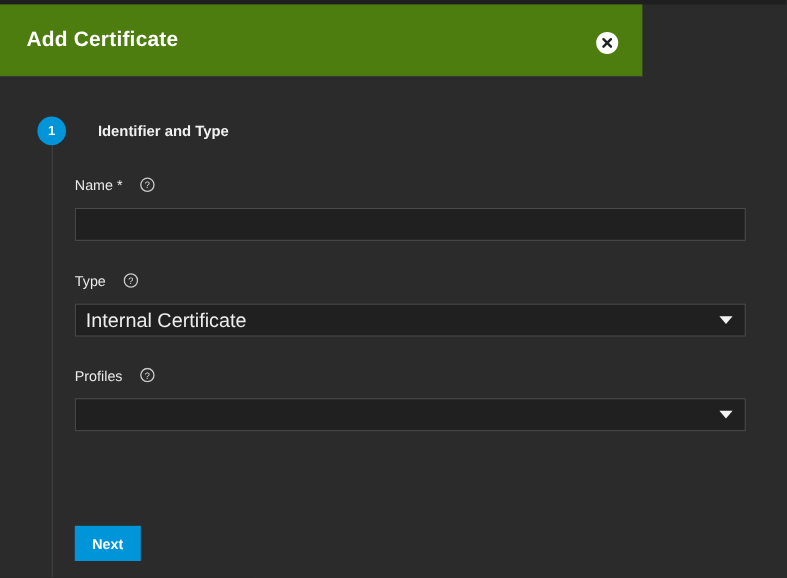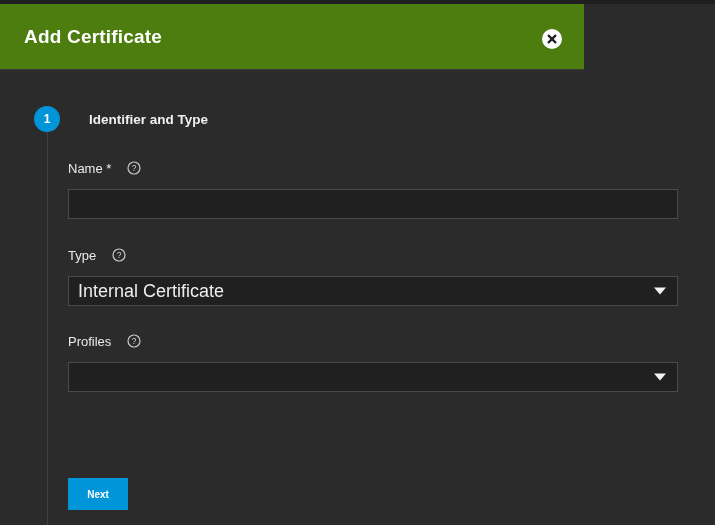--- a/index.html
+++ b/index.html
@@ -198,21 +198,21 @@
   .next-button {
     position: absolute;
     left: 68px;
     top: 407px;
     width: 60px;
     height: 32px;
     background: #0095d9;
     border: none;
     color: #ffffff;
     font-family: "Liberation Sans", sans-serif;
-    font-size: 10px;
+    font-size: 13px;
     font-weight: bold;
     cursor: pointer;
     padding: 0;
   }
 </style>
 </head>
 <body>
 
 <div class="top-strip"></div>
 

